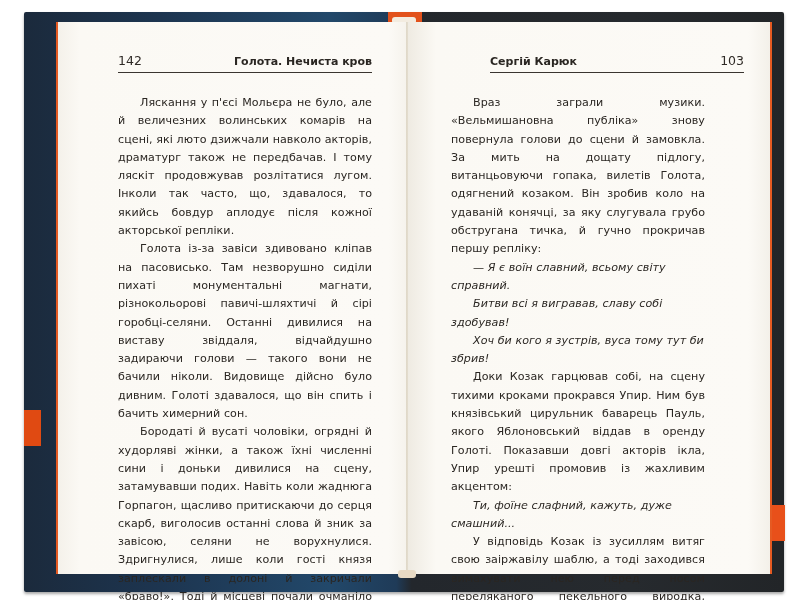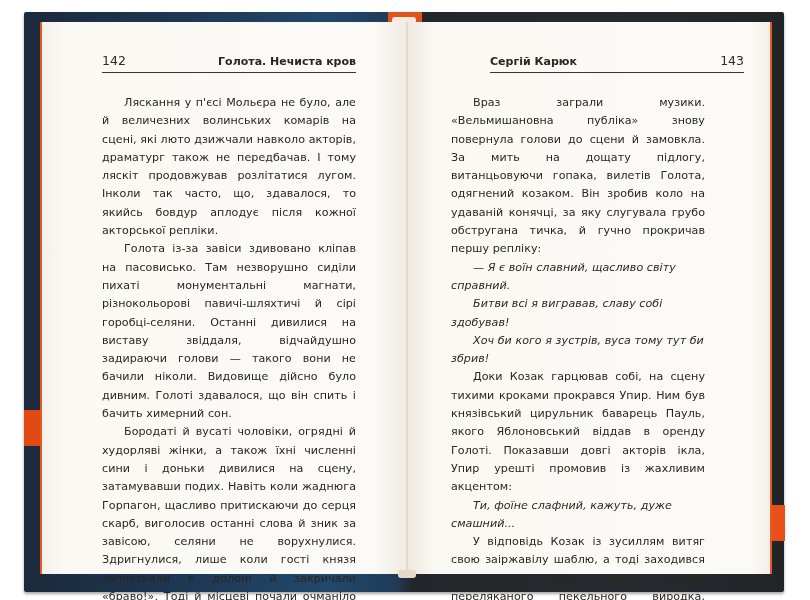--- a/index.html
+++ b/index.html
@@ -26,21 +26,21 @@
     position: absolute; left: 392px; top: 17px; width: 24px; height: 7px; background: #f3ece0; border-radius: 3px;
   }
   .headband-bottom {
     position: absolute; left: 398px; top: 570px; width: 18px; height: 8px; background: #e8dac4; border-radius: 3px;
   }
   .page {
     position: absolute; top: 22px; height: 552px; background: #fbf9f4;
     color: #2a2622;
   }
   .page.left {
-    left: 40px; width: 367px;
+    left: 56px; width: 367px;
     border-left: 2px solid #e55a22;
     background: linear-gradient(90deg, #f4f1ea 0%, #fbf9f4 6%, #fcfaf6 90%, #efebe2 100%);
   }
   .page.right {
     left: 407px; width: 363px;
     border-right: 2px solid #e55a22;
     background: linear-gradient(90deg, #eeeae1 0%, #fbf9f4 8%, #fcfaf6 94%, #f3f0e9 100%);
   }
   .gutter {
     position: absolute; left: 406px; top: 22px; width: 2px; height: 552px;
@@ -82,25 +82,25 @@
   <div class="text">
     <p>Ляскання у п'єсі Мольєра не було, але й величезних волинських комарів на сцені, які люто дзижчали навколо акторів, драматург також не передбачав. І тому ляскіт продовжував розлітатися лугом. Інколи так часто, що, здавалося, то якийсь бовдур аплодує після кожної акторської репліки.</p>
     <p>Голота із-за завіси здивовано кліпав на пасовисько. Там незворушно сиділи пихаті монументальні магнати, різнокольорові павичі-шляхтичі й сірі горобці-селяни. Останні дивилися на виставу звіддаля, відчайдушно задираючи голови — такого вони не бачили ніколи. Видовище дійсно було дивним. Голоті здавалося, що він спить і бачить химерний сон.</p>
     <p>Бородаті й вусаті чоловіки, огрядні й худорляві жінки, а також їхні численні сини і доньки дивилися на сцену, затамувавши подих. Навіть коли жаднюга Горпагон, щасливо притискаючи до серця скарб, виголосив останні слова й зник за завісою, селяни не ворухнулися. Здригнулися, лише коли гості князя заплескали в долоні й закричали «браво!». Тоді й місцеві почали очманіло поглядати по сторонах, виринаючи з театральної омани й наслідуючи панських гостей. Важкі, роздавлені роботою на землі долоні, щиро зайшлися оплесками. Цей гуркіт привів до тями Голоту. І саме вчасно. На сцену вибіг служник і пискляво проголосив, що тепер до уваги вельмишановної публіки пропонується інтермедія «Козак та Упир». Це був Богуславів вихід, тож він кілька разів глибоко вдихнув і заплющив очі.</p>
   </div>
 </div>
 
 <div class="page right">
   <div class="running-head">
     <span class="head-title">Сергій Карюк</span>
-    <span class="folio">143</span>
+    <span class="folio">103</span>
   </div>
   <div class="text">
     <p>Враз заграли музики. «Вельмишановна публіка» знову повернула голови до сцени й замовкла. За мить на дощату підлогу, витанцьовуючи гопака, вилетів Голота, одягнений козаком. Він зробив коло на удаваній конячці, за яку слугувала грубо обстругана тичка, й гучно прокричав першу репліку:</p>
-    <p class="verse">— Я є воїн славний, щасливо світу справний.</p>
+    <p class="verse">— Я є воїн славний, всьому світу справний.</p>
     <p class="verse">Битви всі я вигравав, славу собі здобував!</p>
     <p class="verse">Хоч би кого я зустрів, вуса тому тут би збрив!</p>
     <p>Доки Козак гарцював собі, на сцену тихими кроками прокрався Упир. Ним був князівський цирульник баварець Пауль, якого Яблоновський віддав в оренду Голоті. Показавши довгі акторів ікла, Упир урешті промовив із жахливим акцентом:</p>
     <p class="verse">Ти, фоїне слафний, кажуть, дуже смашний...</p>
     <p>У відповідь Козак із зусиллям витяг свою заіржавілу шаблю, а тоді заходився вимахувати нею перед носом переляканого пекельного виродка, примовляючи:</p>
 
   </div>
 </div>
 
 <div class="gutter"></div>

